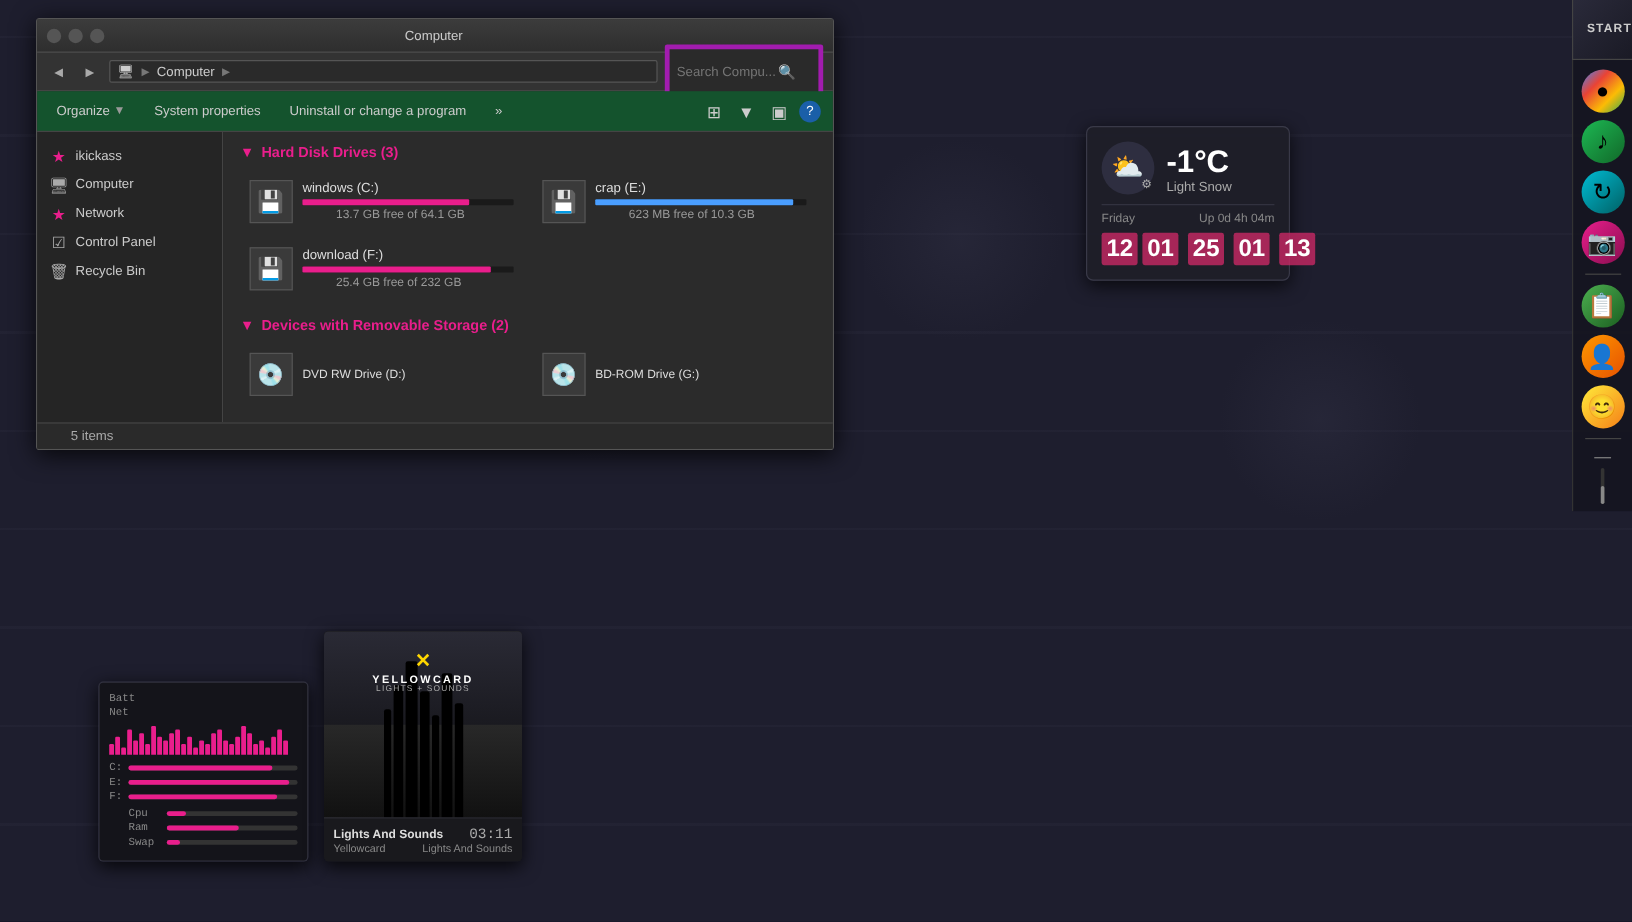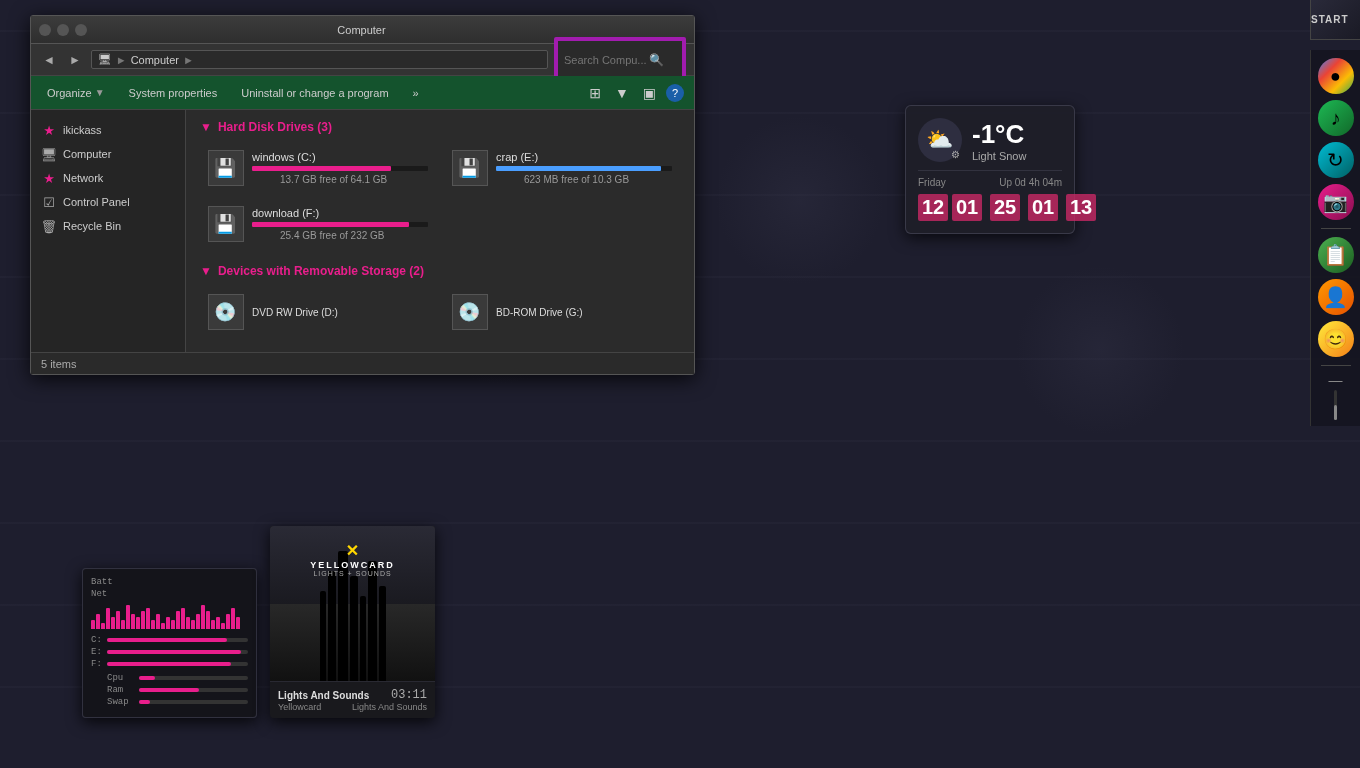--- a/index.html
+++ b/index.html
@@ -349,21 +349,21 @@
       font-size: 10px;
       color: #ddd;
     }
 
     .status-bar {
       height: 22px;
       background: #2a2a2a;
       border-top: 1px solid #444;
       display: flex;
       align-items: center;
-      padding: 0 10px;
+      padding: 0 28px;
       font-size: 11px;
       color: #aaa;
     }
 
     
     .weather-widget {
       position: absolute;
       top: 105px;
       right: 285px;
       width: 170px;
@@ -616,27 +616,27 @@
       font-size: 9px;
       color: #888;
     }
 
     
     .start-button {
       position: absolute;
       top: 0;
       right: 0;
       width: 50px;
-      height: 40px;
+      height: 50px;
       background: linear-gradient(135deg, #2a2a3a 0%, #1a1a25 100%);
       border-left: 1px solid #444;
       border-bottom: 1px solid #444;
       display: flex;
       align-items: center;
-      justify-content: flex-start;
+      justify-content: flex-end;
       cursor: pointer;
       font-size: 10px;
       color: #ccc;
       font-weight: bold;
       letter-spacing: 1px;
     }
 
     
     .dock-right {
       position: absolute;

